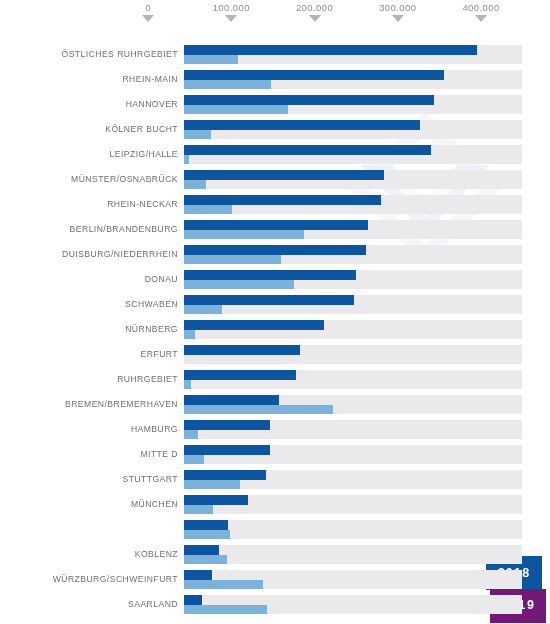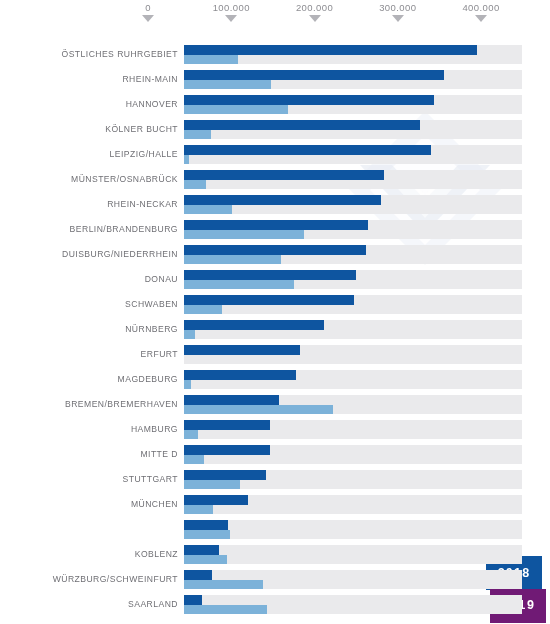--- a/index.html
+++ b/index.html
@@ -225,21 +225,21 @@
       </div>
       <div class="row">
         <div class="row-label">ERFURT</div>
         <div class="track-wrap" style="width: 337.995px;">
           <div class="track"></div>
           <div class="bar bar-2018" style="width: 115.718px; background: rgb(14, 85, 160);"></div>
           <div class="bar bar-2019" style="width: 0px; background: rgb(124, 178, 217);"></div>
         </div>
       </div>
       <div class="row">
-        <div class="row-label">MAGDEBURG</div>
+        <div class="row-label">RUHRGEBIET</div>
         <div class="track-wrap" style="width: 337.995px;">
           <div class="track"></div>
           <div class="bar bar-2018" style="width: 112.388px; background: rgb(14, 85, 160);"></div>
           <div class="bar bar-2019" style="width: 6.66px; background: rgb(124, 178, 217);"></div>
         </div>
       </div>
       <div class="row">
         <div class="row-label">BREMEN/BREMERHAVEN</div>
         <div class="track-wrap" style="width: 337.995px;">
           <div class="track"></div>

